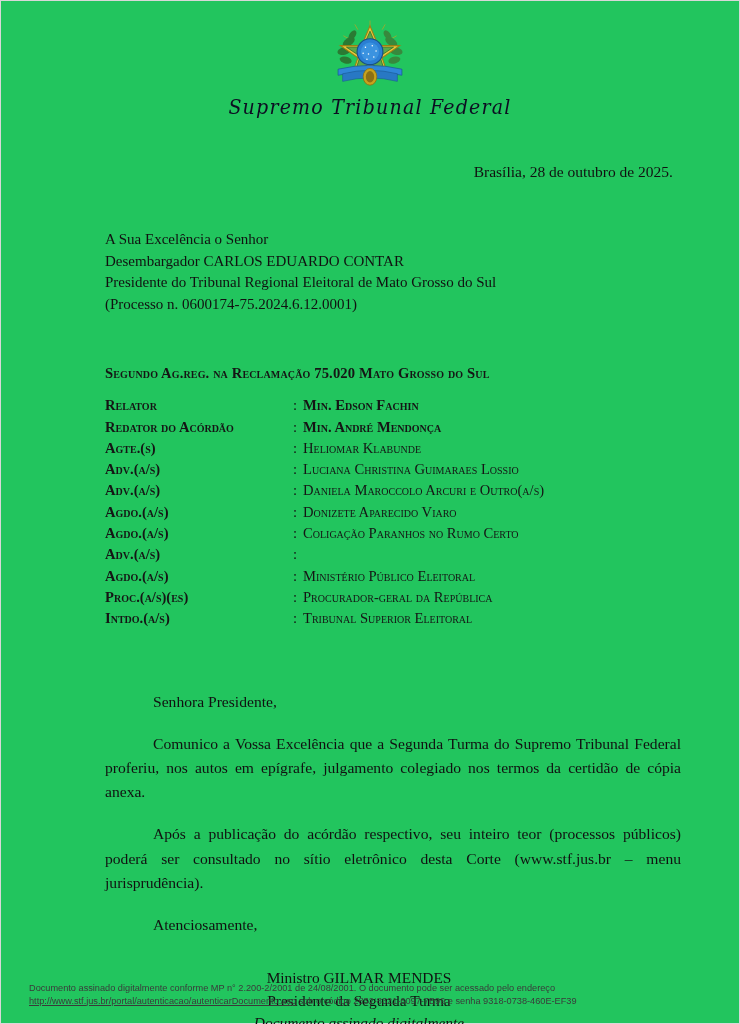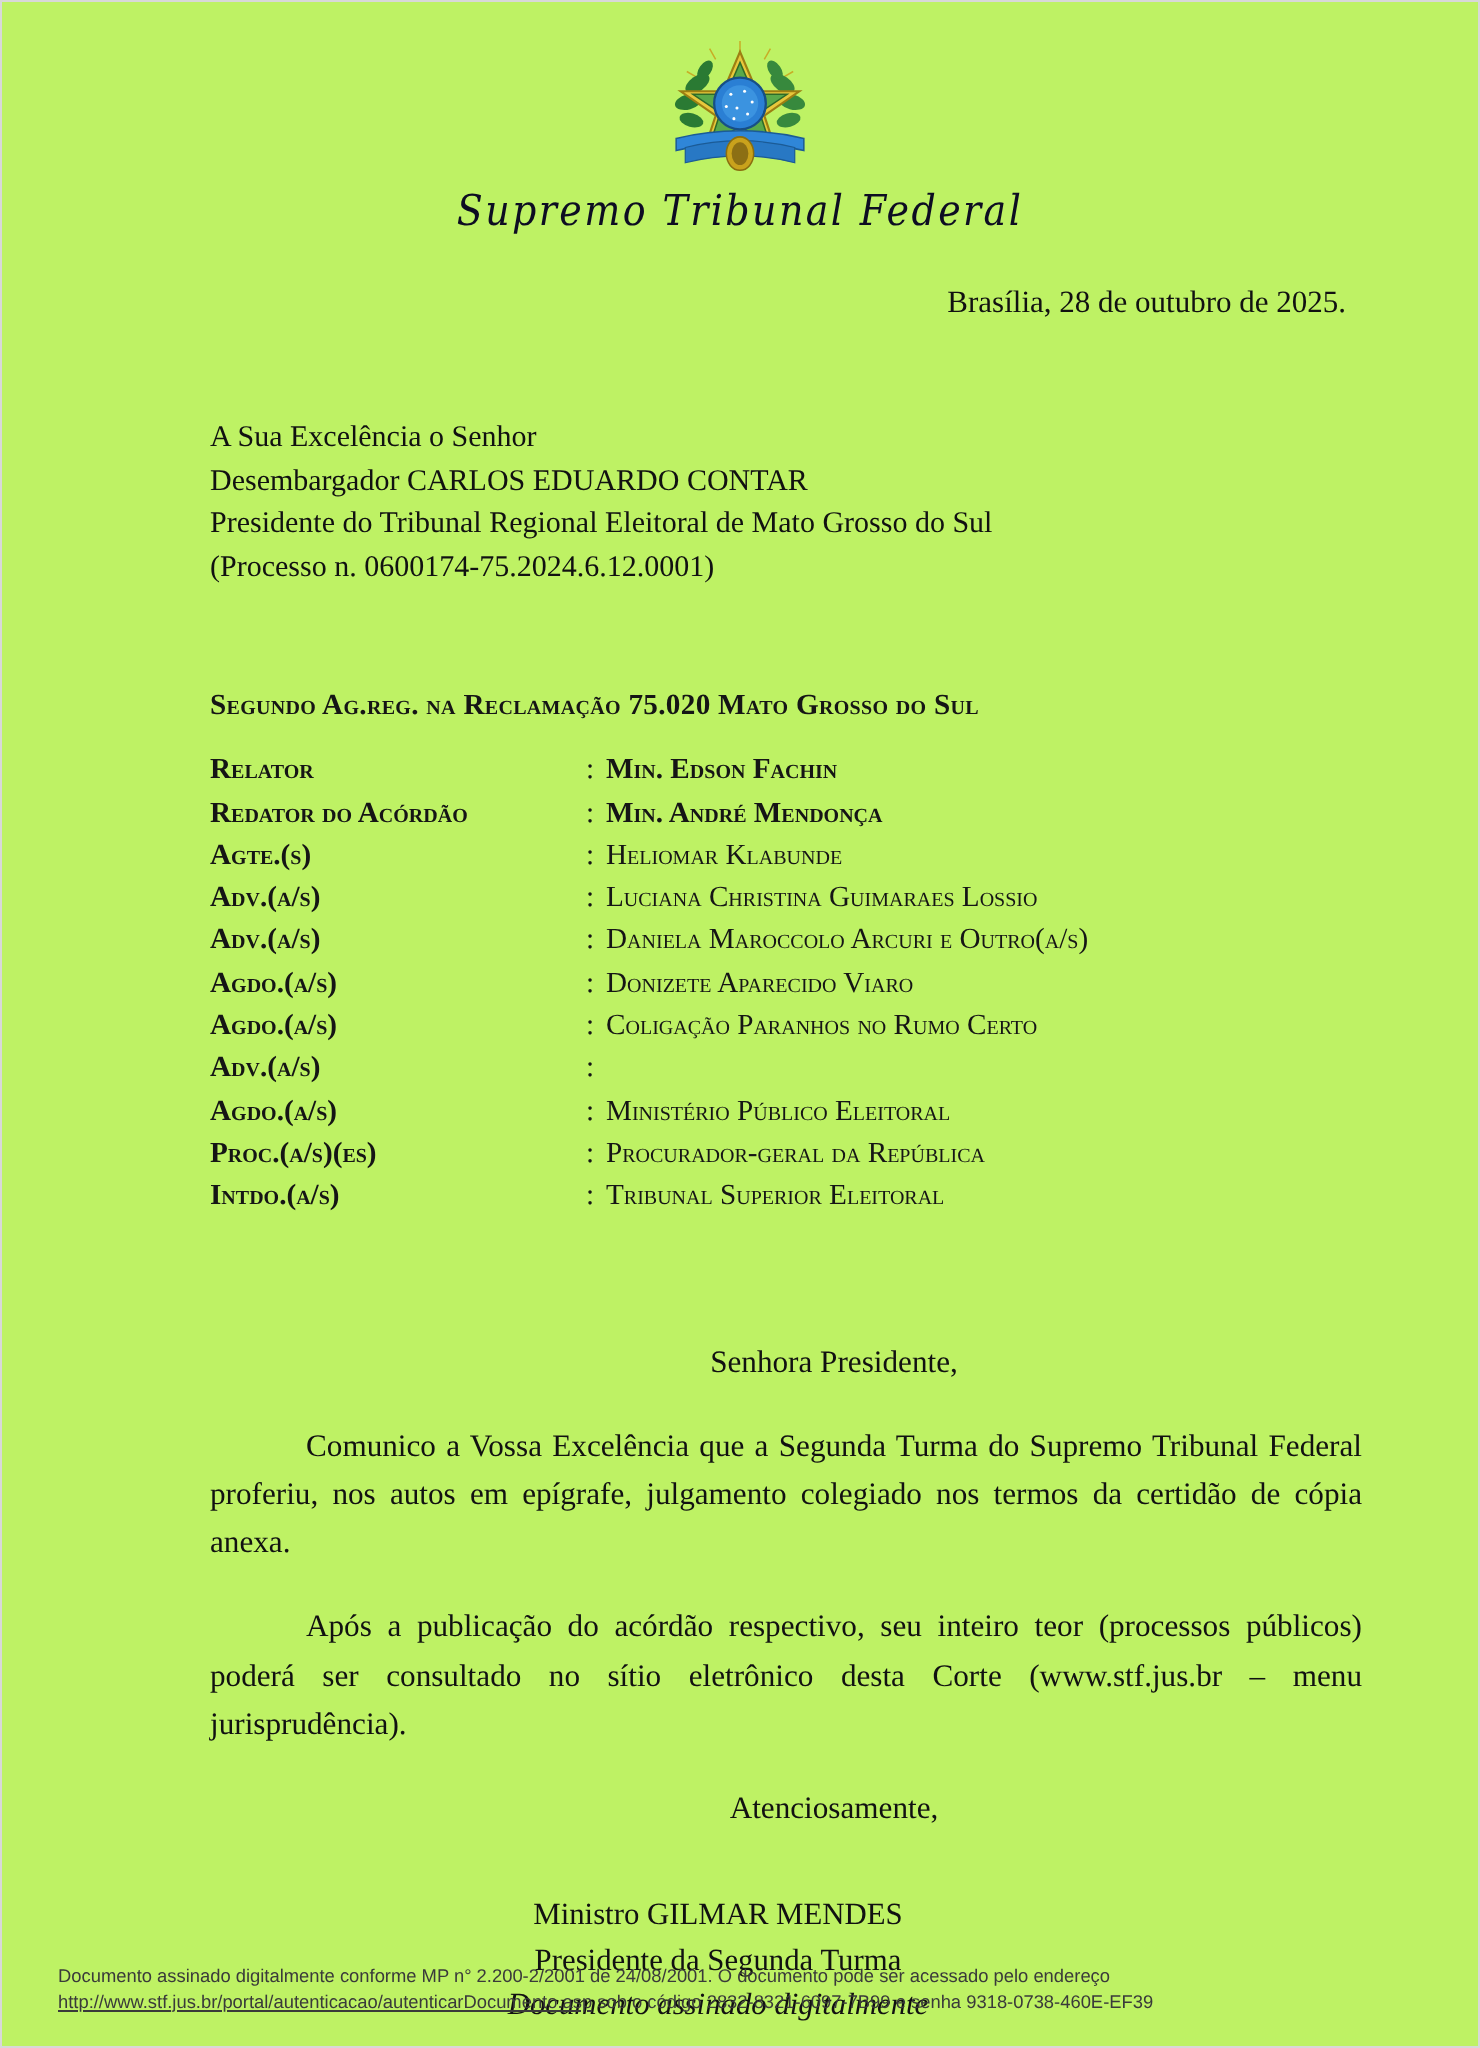--- a/index.html
+++ b/index.html
@@ -13,21 +13,21 @@
     position: relative;
     overflow: hidden;
     font-family: "Liberation Serif", "DejaVu Serif", serif;
     color: #111111;
     -webkit-font-smoothing: antialiased;
   }
 
   .page {
     position: absolute;
     inset: 0;
-    background: #bef264;
+    background: #22c55e;
     border: 1px solid #d8d8d8;
     box-sizing: border-box;
   }
 
   
   .header {
     padding-top: 14px;
     text-align: center;
   }
   .coat {
@@ -52,20 +52,21 @@
     left: 104px;
     right: 58px;
     top: 142px;
   }
 
   .oficio-line {
     font-size: 15.5px;
     line-height: 20px;
   }
   .date-line {
+    margin-top: 20px;
     text-align: right;
     font-size: 15.5px;
     padding-right: 8px;
   }
 
   .addressee {
     margin-top: 48px;
     font-size: 15px;
     line-height: 21.5px;
   }
@@ -109,21 +110,21 @@
     margin-top: 60px;
     font-size: 15.6px;
     line-height: 24.2px;
   }
   .body-text p {
     margin: 0 0 18px 0;
     text-align: justify;
     text-indent: 48px;
   }
   .body-text p.no-just {
-    text-align: center;
+    text-align: left;
   }
   .body-text p:last-child { margin-bottom: 0; }
 
   
   .signature {
     margin-top: 30px;
     text-align: center;
     font-size: 15.4px;
     line-height: 22.5px;
     padding-right: 68px;

